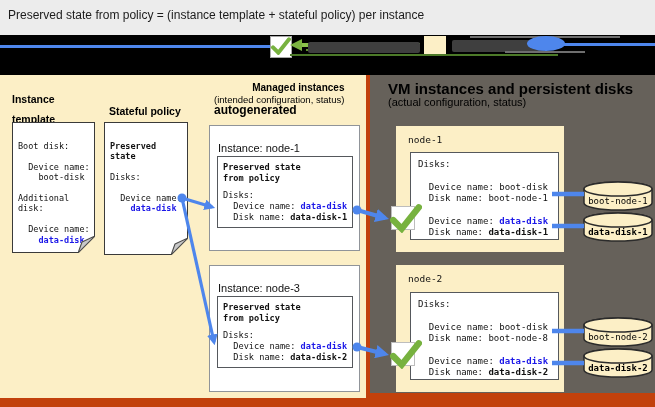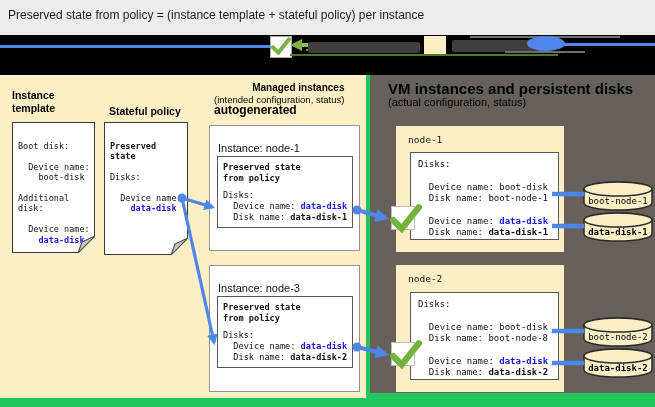--- a/index.html
+++ b/index.html
@@ -1,37 +1,37 @@
 <!DOCTYPE html>
 <html><head>
 <meta charset="utf-8">
 <style>
   html,body{margin:0;padding:0;background:#000;}
-  #canvas{position:relative;width:655px;height:407px;background:#22c55e;overflow:hidden;
+  #canvas{position:relative;width:655px;height:407px;background:#c2410c;overflow:hidden;
           font-family:"Liberation Sans",sans-serif;}
   .abs{position:absolute;}
   
   .titlebar{left:0;top:0;width:655px;height:35px;background:#ececec;}
   .title{left:8px;top:8px;font-size:12px;color:#1c1c1c;white-space:nowrap;}
   
   .legend{left:0;top:35px;width:655px;height:40px;background:#000;}
   .blueline-l{left:0;top:10px;width:272px;height:3px;background:#4e86ec;}
   .lg-checkbox{left:270px;top:1px;width:22px;height:22px;background:#fff;border:1px solid #a8a8a8;box-sizing:border-box;}
   .lg-arrow{left:290px;top:3px;}
   .lg-darkrect1{left:308px;top:7px;width:112px;height:11px;background:#3f3f3f;border-radius:2px;}
   .lg-beige{left:424px;top:1px;width:22px;height:20px;background:#fcefc6;}
   .lg-darkrect2{left:452px;top:5px;width:92px;height:12px;background:#3f3f3f;border-radius:2px;}
   .lg-grayline-t{left:470px;top:1px;width:150px;height:2px;background:#6e6e6e;}
   .lg-grayline-b{left:505px;top:16px;width:80px;height:2px;background:#6e6e6e;}
   .lg-disk{left:527px;top:1px;width:38px;height:15px;border-radius:50%;background:#4e86ec;}
   .blueline-r{left:558px;top:8px;width:97px;height:3px;background:#4e86ec;}
   .greenline-b{left:290px;top:19px;width:268px;height:2px;background:#4c7a28;}
   
   .left-panel{left:0;top:75px;width:366px;height:323px;background:#fcefc6;}
-  .h-it{left:12px;top:14px;width:64px;font-size:10.5px;font-weight:bold;line-height:13px;color:#000;}
+  .h-it{left:12px;top:14px;width:64px;font-size:10.5px;font-weight:bold;line-height:20px;color:#000;}
   .h-sp{left:109px;top:30px;font-size:10.5px;font-weight:bold;color:#000;white-space:nowrap;}
   .h-mi{left:214px;top:7px;color:#000;line-height:11.5px;}
   .h-mi .b1{font-size:10px;font-weight:bold;text-align:right;}
   .h-mi .n2{font-size:9.5px;}
   .h-mi .b3{font-size:12px;font-weight:bold;}
   
   .doc{background:#fff;border:1px solid #3a3a3a;box-sizing:border-box;}
   .doc1{left:12px;top:47px;width:83px;height:131px;}
   .doc2{left:104px;top:47px;width:84px;height:133px;}
   .doctext{padding:18px 0 0 5px;font-family:"DejaVu Sans Mono",monospace;font-size:8.5px;line-height:10.4px;color:#111;}

